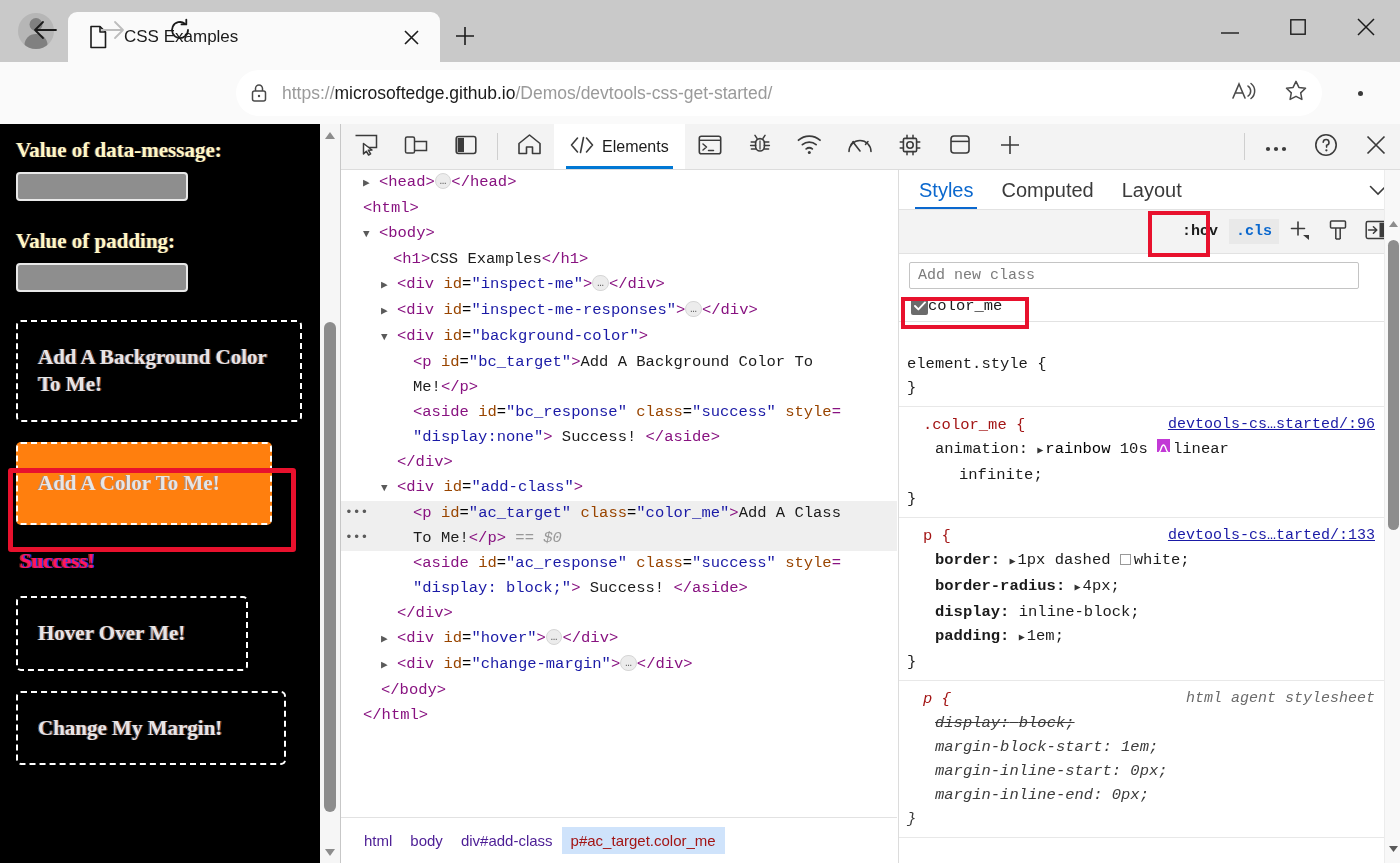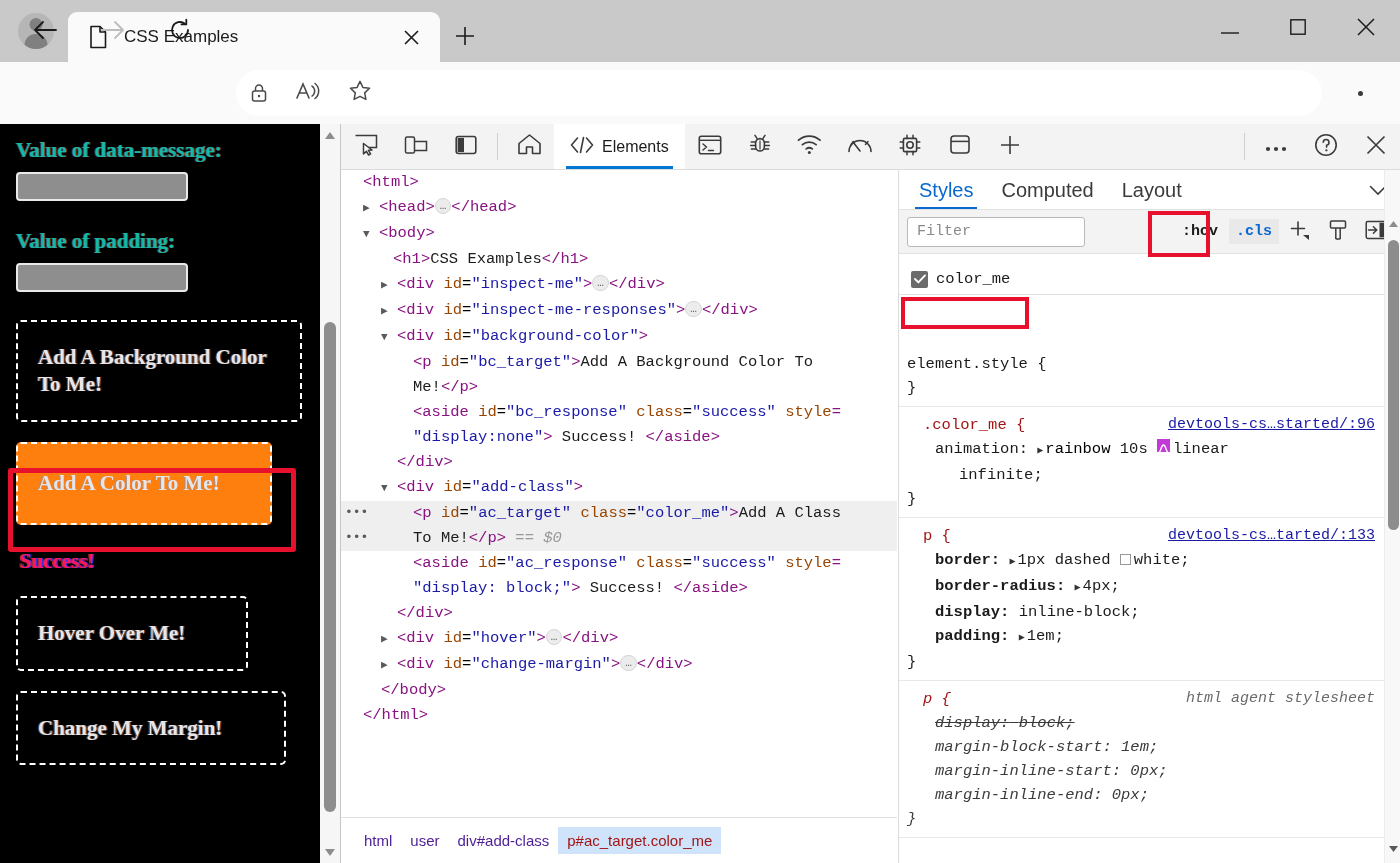--- a/index.html
+++ b/index.html
@@ -85,21 +85,21 @@
   .content { position: absolute; top: 124px; left: 0; width: 1400px; height: 739px; background: #f3f3f3; }
 
   
   .page-pane {
     position: absolute; left: 0; top: 0; width: 340px; height: 739px;
     background: #000; overflow: hidden;
   }
   .page-inner { position: absolute; left: 0; top: 0; width: 320px; padding: 14px 16px; }
   .pv-label {
     font-family: "Liberation Serif", serif; font-weight: bold;
-    font-size: 21px; color: #14b8a6; margin-bottom: 9px;
+    font-size: 21px; color: #fef9c3; margin-bottom: 9px;
     text-shadow: 1px 0 0 rgba(255,120,40,.5), -1px 0 0 rgba(80,160,255,.45);
   }
   .pv-input {
     width: 172px; height: 29px; background: #8e8e8e;
     border: 2px solid #e9e9e9; border-radius: 4px; margin-bottom: 28px;
   }
   .pv-box {
     border: 2px dashed #ffffff; border-radius: 5px;
     padding: 22px 20px; margin-bottom: 20px; color: #e6e6e6;
     font-family: "Liberation Serif", serif; font-weight: bold; font-size: 21px;
@@ -231,21 +231,21 @@
   }
 
   .st-classrow {
     border-bottom: 1px solid #e2e2e2; padding: 8px 10px 6px 10px; background:#fff;
   }
   .addclass-input {
     width: 450px; height: 27px; border: 1px solid #c4c4c4; border-radius: 2px;
     font-family: "Liberation Mono", monospace; font-size: 15px; color: #7c7c7c;
     padding: 0 8px; display: flex; align-items: center;
   }
-  .chkrow { display: flex; align-items: center; gap: 8px; margin-top: 8px; padding-left: 2px; }
+  .chkrow { display: flex; align-items: center; margin-top: 8px; padding-left: 2px; }
   .chkbox {
     width: 17px; height: 17px; background: #6b6b6b; border-radius: 2px;
     display: flex; align-items: center; justify-content: center;
   }
   .chkrow .lbl { font-family: "Liberation Mono", monospace; font-size: 15.5px; color: #1b1b1b; }
 
   .st-rules {
     position: absolute; left: 0; top: 176px; width: 486px; height: 517px;
     overflow: hidden; font-family: "Liberation Mono", monospace;
     font-size: 15.5px; line-height: 24px; color: #1b1b1b;
@@ -357,20 +357,21 @@
   </div>
 
   <div class="urlbar">
     <span class="lock-wrap">
       <svg width="18" height="20" viewBox="0 0 18 20">
           <rect x="2.5" y="8" width="13" height="10" rx="2" fill="none" stroke="#4a4a4a" stroke-width="1.5"></rect>
           <path d="M5.5 8V5.5a3.5 3.5 0 0 1 7 0V8" fill="none" stroke="#4a4a4a" stroke-width="1.5"></path>
           <circle cx="9" cy="13" r="1.2" fill="#4a4a4a"></circle>
         </svg>
     </span>
+    <span class="url-text"><span>https://</span><b>microsoftedge.github.io</b><span>/Demos/devtools-css-get-started/</span></span>
     <span class="url-icon">
       <span>
         <svg width="26" height="22" viewBox="0 0 26 22">
             <path d="M2 18 L8 4 L14 18 M4.4 13h7.2" fill="none" stroke="#4a4a4a" stroke-width="1.6" stroke-linecap="round"></path>
             <path d="M17 6a6 6 0 0 1 0 10 M20 3.5a9.5 9.5 0 0 1 0 15" fill="none" stroke="#4a4a4a" stroke-width="1.5" stroke-linecap="round"></path>
           </svg>
       </span>
     </span>
     <span class="url-icon">
       <span>
@@ -551,22 +552,22 @@
         <div class="dt-ico">
           <span>
             <svg width="20" height="20" viewBox="0 0 20 20">
                 <path d="M1.5 1.5 L18.5 18.5 M18.5 1.5 L1.5 18.5" stroke="#3b3b3b" stroke-width="1.7"></path>
               </svg>
           </span>
         </div>
       </div>
 
       <div class="dom-pane">
+        <div class="ln"><span class="tri-r"></span> <span class="tg">&lt;head&gt;</span><span class="ellip">…</span><span class="tg">&lt;/head&gt;</span></div>
         <div class="ln"><span class="tg squig">&lt;html&gt;</span></div>
-        <div class="ln"><span class="tri-r"></span> <span class="tg">&lt;head&gt;</span><span class="ellip">…</span><span class="tg">&lt;/head&gt;</span></div>
         <div class="ln"><span class="tri-d"></span> <span class="tg">&lt;body&gt;</span></div>
         <div class="ln" style="padding-left:52px"><span class="tg">&lt;h1&gt;</span><span class="tx">CSS Examples</span><span class="tg">&lt;/h1&gt;</span></div>
         <div class="ln" style="padding-left:40px"><span class="tri-r"></span> <span class="tg">&lt;div</span> <span class="at">id</span>=<span class="av">"inspect-me"</span><span class="tg">&gt;</span><span class="ellip">…</span><span class="tg">&lt;/div&gt;</span></div>
         <div class="ln" style="padding-left:40px"><span class="tri-r"></span> <span class="tg">&lt;div</span> <span class="at">id</span>=<span class="av">"inspect-me-responses"</span><span class="tg">&gt;</span><span class="ellip">…</span><span class="tg">&lt;/div&gt;</span></div>
         <div class="ln" style="padding-left:40px"><span class="tri-d"></span> <span class="tg">&lt;div</span> <span class="at">id</span>=<span class="av">"background-color"</span><span class="tg">&gt;</span></div>
         <div class="ln" style="padding-left:72px"><span class="tg">&lt;p</span> <span class="at">id</span>=<span class="av">"bc_target"</span><span class="tg">&gt;</span><span class="tx">Add A Background Color To</span></div>
         <div class="ln" style="padding-left:72px"><span class="tx">Me!</span><span class="tg">&lt;/p&gt;</span></div>
         <div class="ln" style="padding-left:72px"><span class="tg">&lt;aside</span> <span class="at">id</span>=<span class="av">"bc_response"</span> <span class="at">class</span>=<span class="av">"success"</span> <span class="at">style</span><span class="tg">=</span></div>
         <div class="ln" style="padding-left:72px"><span class="av">"display:none"</span><span class="tg">&gt;</span><span class="tx"> Success! </span><span class="tg">&lt;/aside&gt;</span></div>
         <div class="ln" style="padding-left:56px"><span class="tg">&lt;/div&gt;</span></div>
@@ -577,42 +578,41 @@
         <div class="ln" style="padding-left:72px"><span class="av">"display: block;"</span><span class="tg">&gt;</span><span class="tx"> Success! </span><span class="tg">&lt;/aside&gt;</span></div>
         <div class="ln" style="padding-left:56px"><span class="tg">&lt;/div&gt;</span></div>
         <div class="ln" style="padding-left:40px"><span class="tri-r"></span> <span class="tg">&lt;div</span> <span class="at">id</span>=<span class="av">"hover"</span><span class="tg">&gt;</span><span class="ellip">…</span><span class="tg">&lt;/div&gt;</span></div>
         <div class="ln" style="padding-left:40px"><span class="tri-r"></span> <span class="tg">&lt;div</span> <span class="at">id</span>=<span class="av">"change-margin"</span><span class="tg">&gt;</span><span class="ellip">…</span><span class="tg">&lt;/div&gt;</span></div>
         <div class="ln" style="padding-left:40px"><span class="tg">&lt;/body&gt;</span></div>
         <div class="ln" style="padding-left:22px"><span class="tg">&lt;/html&gt;</span></div>
       </div>
 
       <div class="dom-crumbs">
         <span class="crumb">html</span>
-        <span class="crumb">user</span>
+        <span class="crumb">body</span>
         <span class="crumb">div#add-class</span>
         <span class="crumb sel">p#ac_target.color_me</span>
       </div>
 
       <div class="styles-pane">
 
         <div class="st-tabs">
           <div class="st-tab active">Styles</div>
           <div class="st-tab">Computed</div>
           <div class="st-tab">Layout</div>
           <div class="st-chev">
             <span>
               <svg width="18" height="11" viewBox="0 0 18 11">
                   <path d="M1.5 1.5 L9 9 L16.5 1.5" fill="none" stroke="#3b3b3b" stroke-width="1.6" stroke-linecap="round"></path>
                 </svg>
             </span>
           </div>
         </div>
 
         <div class="st-filterrow">
-          <div class="st-filter">Filter</div>
           <div class="st-flex"></div>
           <div class="st-btn">:hov</div>
           <div class="st-btn cls">.cls</div>
           <div class="st-iconbtn">
             <span>
               <svg width="22" height="20" viewBox="0 0 22 20">
                   <path d="M9 2v13 M2.5 8.5h13" stroke="#3b3b3b" stroke-width="1.6" stroke-linecap="round"></path>
                   <path d="M14 15 L20 15 L20 20 Z" fill="#3b3b3b"></path>
                 </svg>
             </span>
@@ -631,20 +631,21 @@
               <svg width="22" height="20" viewBox="0 0 22 20">
                   <rect x="1.2" y="1.6" width="19.6" height="16.8" rx="1.6" fill="none" stroke="#3b3b3b" stroke-width="1.5"></rect>
                   <rect x="14.5" y="2.8" width="5.1" height="14.4" fill="#3b3b3b"></rect>
                   <path d="M3.5 10h8 M8.4 6.7 L11.8 10 L8.4 13.3" fill="none" stroke="#3b3b3b" stroke-width="1.5" stroke-linecap="round" stroke-linejoin="round"></path>
                 </svg>
             </span>
           </div>
         </div>
 
         <div class="st-classrow">
+          <div class="addclass-input">Add new class</div>
           <div class="chkrow">
             <span class="chkbox">
               <svg width="12" height="10" viewBox="0 0 12 10">
                   <path d="M1 5 L4.4 8.4 L11 1.4" fill="none" stroke="#fff" stroke-width="1.9" stroke-linecap="round" stroke-linejoin="round"></path>
                 </svg>
             </span>
             <span class="lbl">color_me</span>
           </div>
         </div>
 

